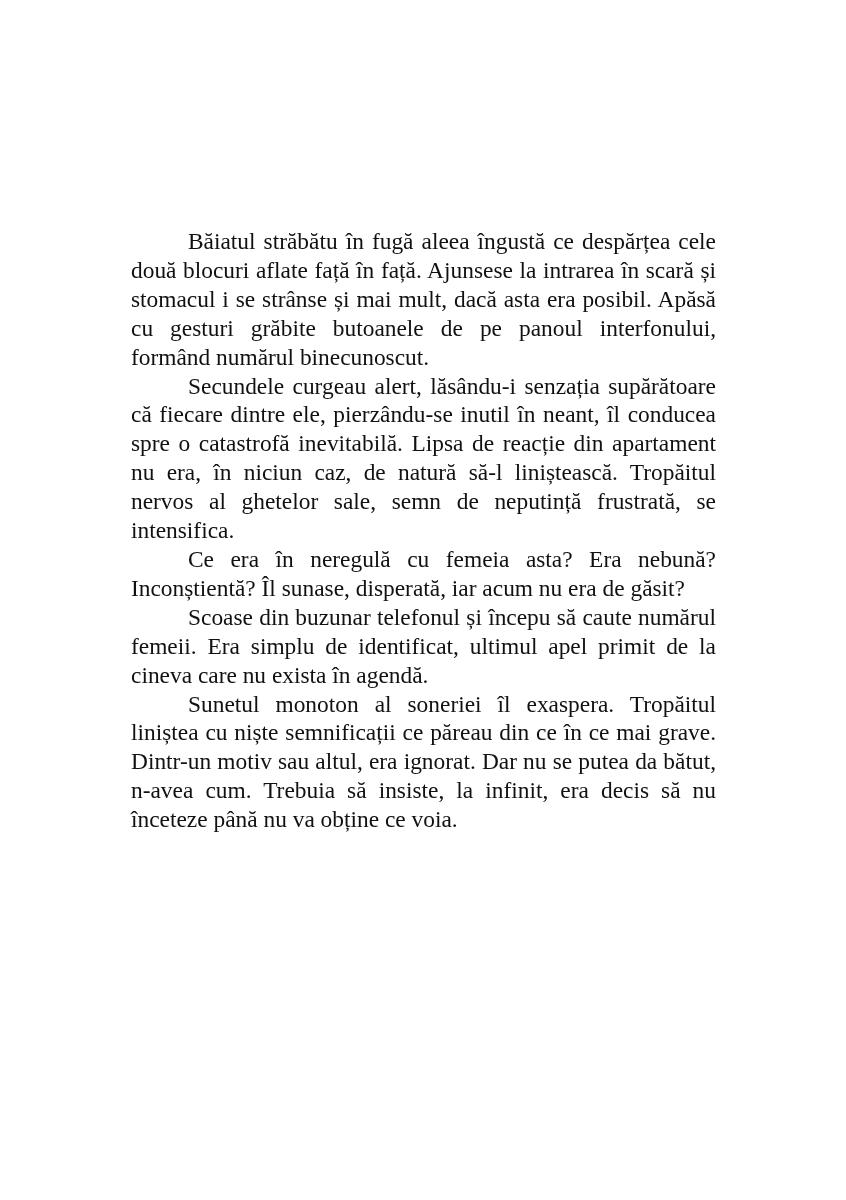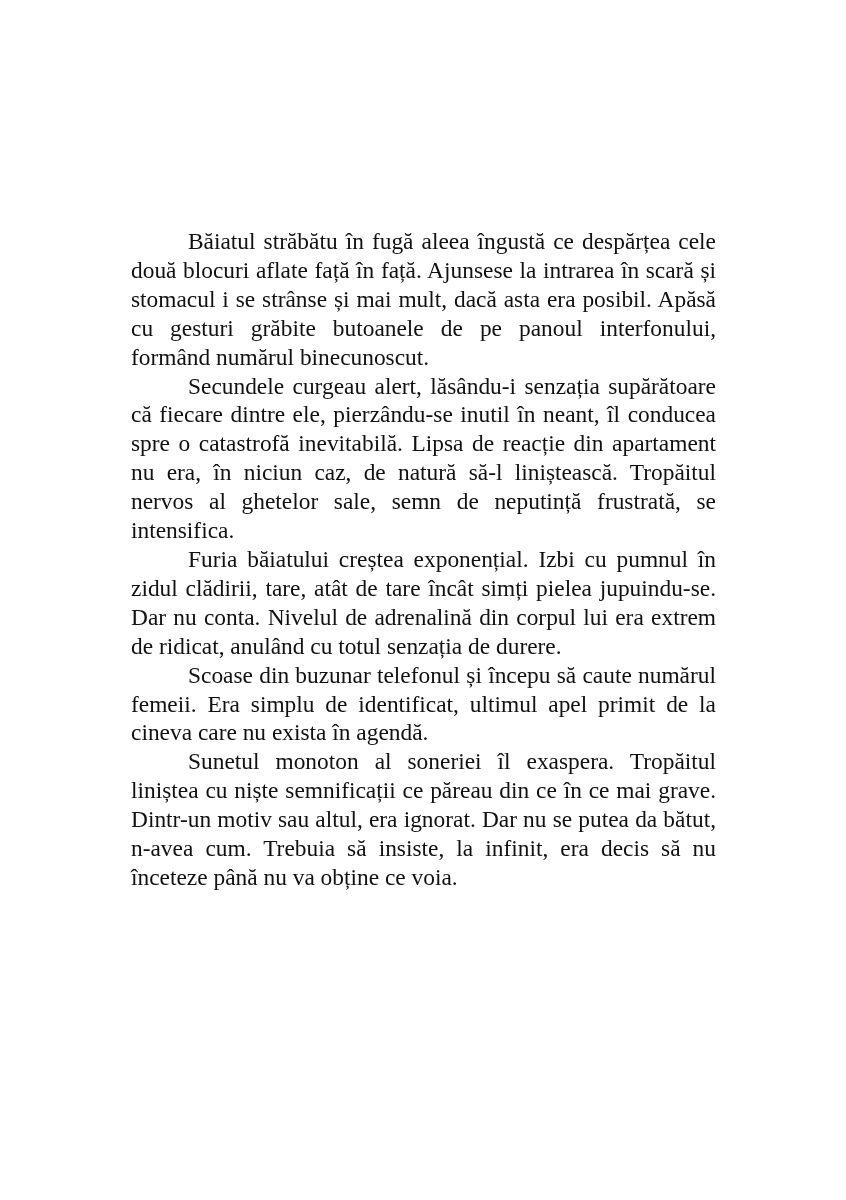--- a/index.html
+++ b/index.html
@@ -20,16 +20,16 @@
     text-align: justify;
     hyphens: manual;
   }
 </style>
 </head>
 <body>
 
 <div class="page">
   <p class="para">Băiatul străbătu în fugă aleea îngustă ce despărțea cele două blocuri aflate față în față. Ajunsese la intrarea în scară și stomacul i se strânse și mai mult, dacă asta era posibil. Apăsă cu gesturi grăbite butoanele de pe panoul interfonului, formând numărul binecunoscut.</p>
   <p class="para">Secundele curgeau alert, lăsându-i senzația supără­toare că fiecare dintre ele, pierzându-se inutil în neant, îl conducea spre o catastrofă inevitabilă. Lipsa de reacție din apartament nu era, în niciun caz, de natură să-l liniștească. Tropăitul nervos al ghetelor sale, semn de neputință frustrată, se intensifica.</p>
-  <p class="para">Furia băiatului creștea exponențial. Izbi cu pumnul în zidul clădirii, tare, atât de tare încât simți pielea jupuindu-se. Dar nu conta. Nivelul de adrenalină din corpul lui era extrem de ridicat, anulând cu totul senzația de durere.</p>
+  <p class="para">Ce era în neregulă cu femeia asta? Era nebună? Inconștientă? Îl sunase, disperată, iar acum nu era de găsit?</p>
   <p class="para">Scoase din buzunar telefonul și începu să caute numărul femeii. Era simplu de identificat, ultimul apel primit de la cineva care nu exista în agendă.</p>
   <p class="para">Sunetul monoton al soneriei îl exaspera. Tropăitul liniștea cu niște semnificații ce păreau din ce în ce mai grave. Dintr-un motiv sau altul, era ignorat. Dar nu se putea da bătut, n-avea cum. Trebuia să insiste, la infinit, era decis să nu înceteze până nu va obține ce voia.</p>
 </div>
 
 </body></html>

